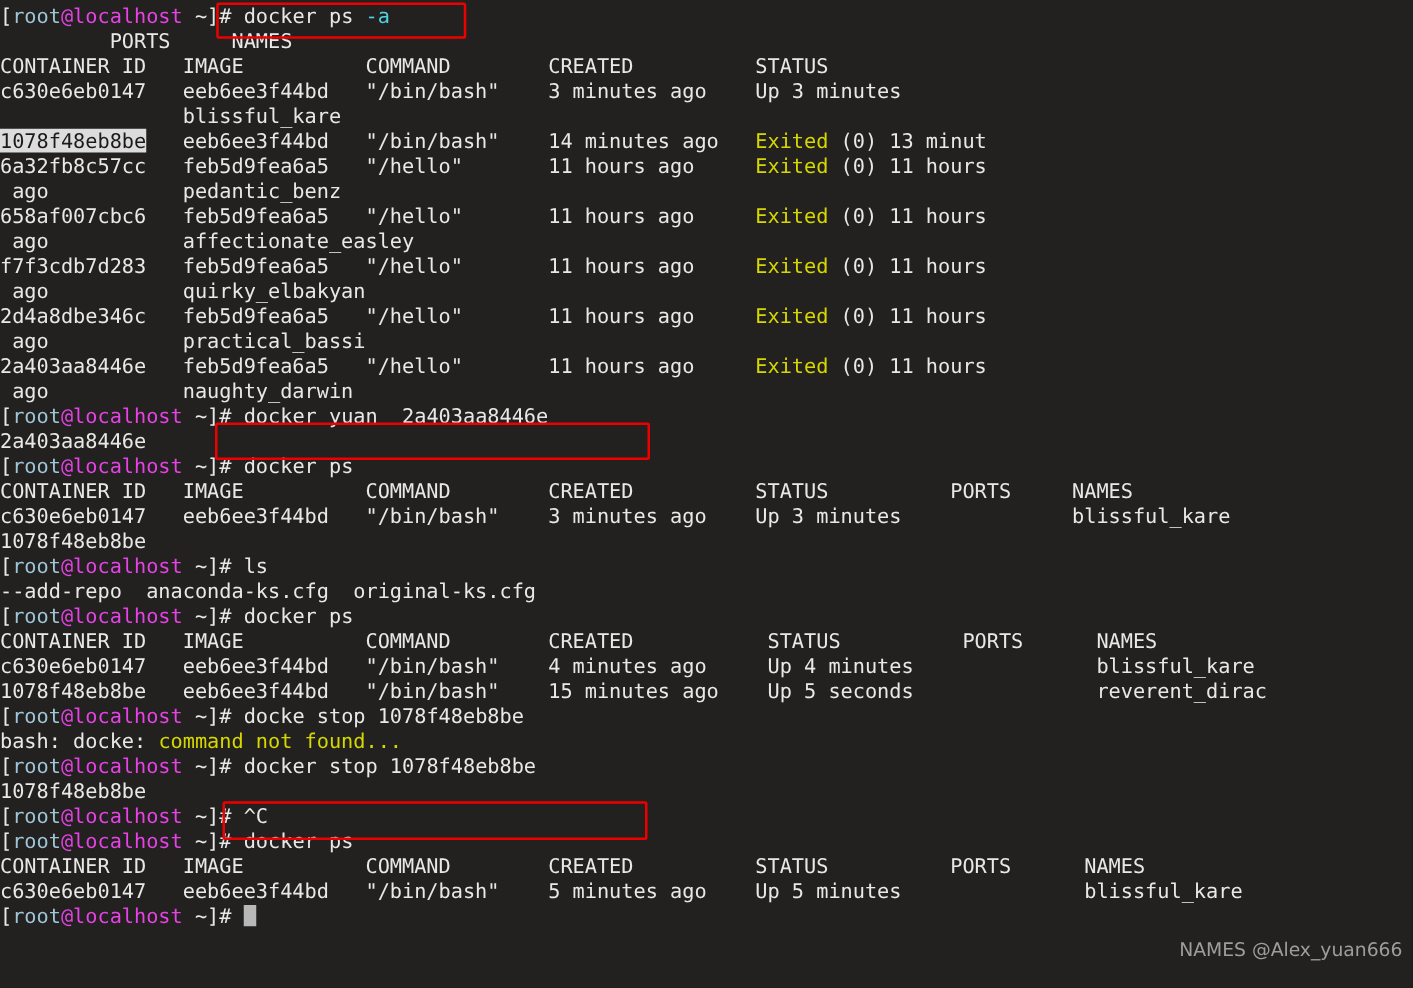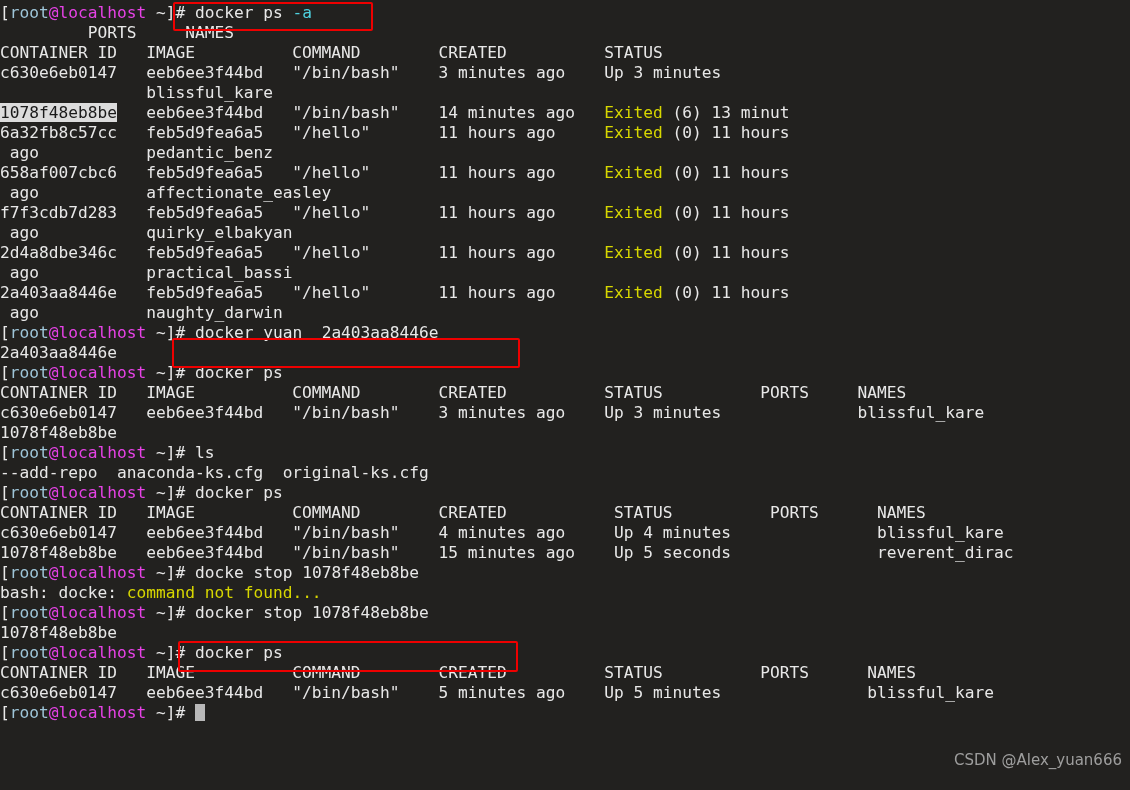--- a/index.html
+++ b/index.html
@@ -68,21 +68,21 @@
 </head>
 <body>
 
 <div id="terminal">
   <div id="screen">
       <div class="line" id="l00"><span class="c-white">[</span><span class="c-user">root</span><span class="c-host">@localhost</span><span class="c-white"> ~]# </span><span class="c-white">docker ps </span><span class="c-cyan">-a</span></div>
       <div class="line" id="l02"><span class="c-white">         PORTS     NAMES</span></div>
       <div class="line" id="l01"><span class="c-white">CONTAINER ID   IMAGE          COMMAND        CREATED          STATUS</span></div>
       <div class="line" id="l03"><span class="c-white">c630e6eb0147   eeb6ee3f44bd   "/bin/bash"    3 minutes ago    </span><span class="c-white">Up 3 minutes</span></div>
       <div class="line" id="l04"><span class="c-white">               blissful_kare</span></div>
-      <div class="line" id="l05"><span class="c-sel">1078f48eb8be</span><span class="c-white">   eeb6ee3f44bd   "/bin/bash"    14 minutes ago   </span><span class="c-yellow">Exited</span><span class="c-white"> (6) 13 minut</span></div>
+      <div class="line" id="l05"><span class="c-sel">1078f48eb8be</span><span class="c-white">   eeb6ee3f44bd   "/bin/bash"    14 minutes ago   </span><span class="c-yellow">Exited</span><span class="c-white"> (0) 13 minut</span></div>
       <div class="line" id="l07"><span class="c-white">6a32fb8c57cc   feb5d9fea6a5   "/hello"       11 hours ago     </span><span class="c-yellow">Exited</span><span class="c-white"> (0) 11 hours</span></div>
       <div class="line" id="l08"><span class="c-white"> ago           pedantic_benz</span></div>
       <div class="line" id="l09"><span class="c-white">658af007cbc6   feb5d9fea6a5   "/hello"       11 hours ago     </span><span class="c-yellow">Exited</span><span class="c-white"> (0) 11 hours</span></div>
       <div class="line" id="l10"><span class="c-white"> ago           affectionate_easley</span></div>
       <div class="line" id="l11"><span class="c-white">f7f3cdb7d283   feb5d9fea6a5   "/hello"       11 hours ago     </span><span class="c-yellow">Exited</span><span class="c-white"> (0) 11 hours</span></div>
       <div class="line" id="l12"><span class="c-white"> ago           quirky_elbakyan</span></div>
       <div class="line" id="l13"><span class="c-white">2d4a8dbe346c   feb5d9fea6a5   "/hello"       11 hours ago     </span><span class="c-yellow">Exited</span><span class="c-white"> (0) 11 hours</span></div>
       <div class="line" id="l14"><span class="c-white"> ago           practical_bassi</span></div>
       <div class="line" id="l15"><span class="c-white">2a403aa8446e   feb5d9fea6a5   "/hello"       11 hours ago     </span><span class="c-yellow">Exited</span><span class="c-white"> (0) 11 hours</span></div>
       <div class="line" id="l16"><span class="c-white"> ago           naughty_darwin</span></div>
@@ -95,24 +95,25 @@
       <div class="line" id="l24"><span class="c-white">[</span><span class="c-user">root</span><span class="c-host">@localhost</span><span class="c-white"> ~]# </span><span class="c-white">ls</span></div>
       <div class="line" id="l25"><span class="c-white">--add-repo  anaconda-ks.cfg  original-ks.cfg</span></div>
       <div class="line" id="l26"><span class="c-white">[</span><span class="c-user">root</span><span class="c-host">@localhost</span><span class="c-white"> ~]# </span><span class="c-white">docker ps</span></div>
       <div class="line" id="l27"><span class="c-white">CONTAINER ID   IMAGE          COMMAND        CREATED           STATUS          PORTS      NAMES</span></div>
       <div class="line" id="l28"><span class="c-white">c630e6eb0147   eeb6ee3f44bd   "/bin/bash"    4 minutes ago     Up 4 minutes               blissful_kare</span></div>
       <div class="line" id="l29"><span class="c-white">1078f48eb8be   eeb6ee3f44bd   "/bin/bash"    15 minutes ago    Up 5 seconds               reverent_dirac</span></div>
       <div class="line" id="l30"><span class="c-white">[</span><span class="c-user">root</span><span class="c-host">@localhost</span><span class="c-white"> ~]# </span><span class="c-white">docke stop 1078f48eb8be</span></div>
       <div class="line" id="l31"><span class="c-white">bash: docke: </span><span class="c-yellow">command not found...</span></div>
       <div class="line" id="l32"><span class="c-white">[</span><span class="c-user">root</span><span class="c-host">@localhost</span><span class="c-white"> ~]# </span><span class="c-white">docker stop 1078f48eb8be</span></div>
       <div class="line" id="l33"><span class="c-white">1078f48eb8be</span></div>
+      <div class="line" id="l34"><span class="c-white">[</span><span class="c-user">root</span><span class="c-host">@localhost</span><span class="c-white"> ~]# </span><span class="c-white">^C</span></div>
       <div class="line" id="l35"><span class="c-white">[</span><span class="c-user">root</span><span class="c-host">@localhost</span><span class="c-white"> ~]# </span><span class="c-white">docker ps</span></div>
       <div class="line" id="l36"><span class="c-white">CONTAINER ID   IMAGE          COMMAND        CREATED          STATUS          PORTS      NAMES</span></div>
       <div class="line" id="l37"><span class="c-white">c630e6eb0147   eeb6ee3f44bd   "/bin/bash"    5 minutes ago    Up 5 minutes               blissful_kare</span></div>
       <div class="line" id="l38"><span class="c-white">[</span><span class="c-user">root</span><span class="c-host">@localhost</span><span class="c-white"> ~]# </span><span id="cursor"></span></div>
     </div>
 
   <div class="box" id="box-ps-a"></div>
   <div class="box" id="box-start"></div>
   <div class="box" id="box-stop"></div>
 
-  <div id="watermark">CSDN @Alex_yuan666</div>
+  <div id="watermark">NAMES @Alex_yuan666</div>
 </div>
 
 </body></html>

